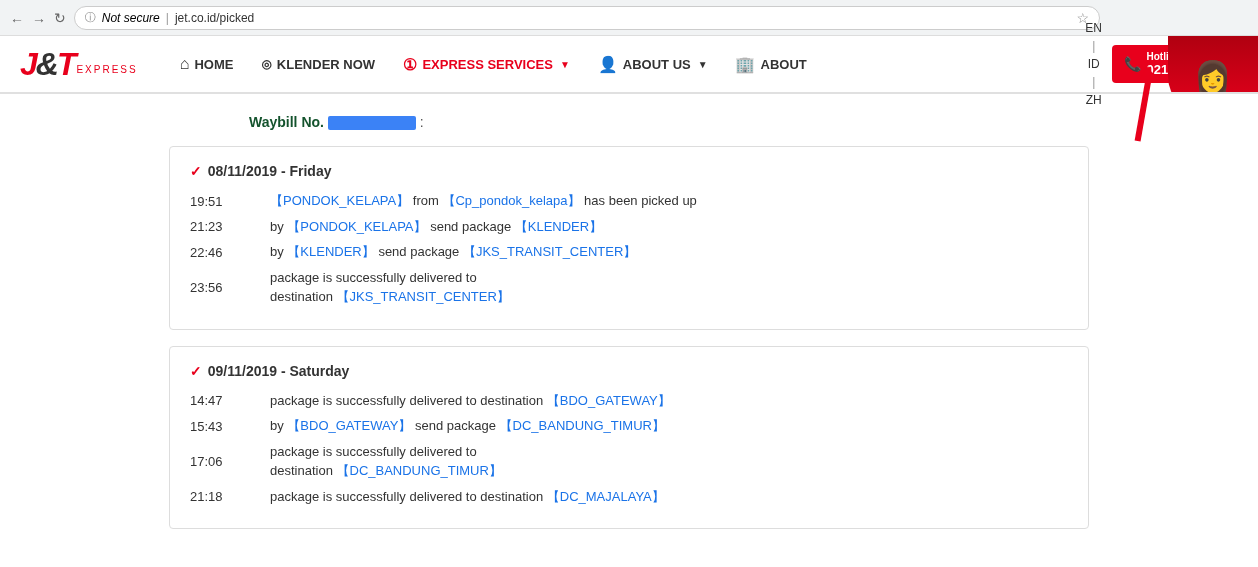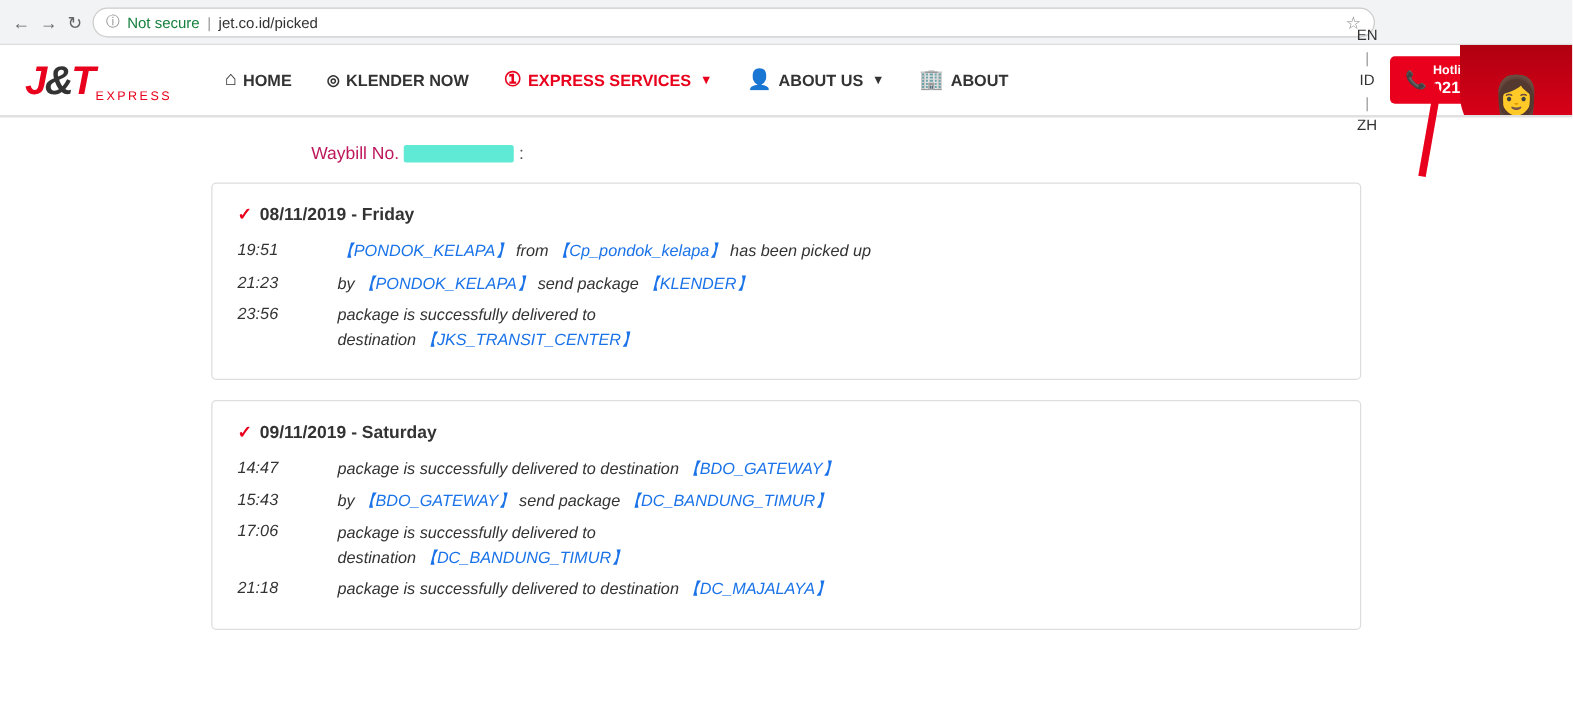--- a/index.html
+++ b/index.html
@@ -23,37 +23,37 @@
       border-radius: 15px;
       height: 24px;
       display: flex;
       align-items: center;
       padding: 0 10px;
       font-size: 12px;
       color: #333;
       gap: 6px;
     }
     .address-bar .lock-icon { color: #888; font-size: 11px; }
-    .address-text { color: #15803d; }
+    .address-text { color: #000000; font-style: italic; }
     .star-btn { margin-left: auto; font-size: 14px; color: #888; }
     .browser-right { width: 140px; }
 
     
     .top-nav {
       background: #fff;
       border-bottom: 2px solid #e0e0e0;
       display: flex;
       align-items: center;
       padding: 0 20px;
       height: 58px;
       position: relative;
     }
     .logo {
       display: flex;
-      align-items: flex-end;
+      align-items: center;
       margin-right: 30px;
     }
     .logo-jt {
       font-size: 32px;
       font-weight: 900;
       color: #e8001c;
       font-style: italic;
       letter-spacing: -2px;
     }
 
@@ -110,21 +110,21 @@
       max-width: 1000px;
       margin: 0 auto;
     }
 
     .waybill-header {
       font-size: 14px;
       color: #555;
       margin-bottom: 16px;
       padding-left: 80px;
     }
-    .waybill-header .waybill-label { font-weight: normal; color: #be185d; }
+    .waybill-header .waybill-label { font-weight: bold; color: #14532d; }
     .waybill-number {
       display: inline-block;
       background: #ddd;
       border-radius: 3px;
       padding: 1px 8px;
       font-size: 13px;
       color: #888;
       font-style: italic;
     }
 
@@ -140,40 +140,39 @@
       font-size: 14px;
       color: #333;
       margin-bottom: 12px;
       display: flex;
       align-items: center;
       gap: 6px;
     }
 
     .tracking-row {
       display: flex;
-      align-items: flex-start;
+      align-items: center;
       margin-bottom: 6px;
       font-size: 13px;
-      font-style: italic;
     }
     .time-col {
       width: 80px;
       min-width: 80px;
       color: #333;
       font-size: 13px;
       padding-top: 1px;
     }
     .event-col {
       flex: 1;
       color: #333;
       line-height: 1.5;
     }
     .link-blue { color: #1a73e8; cursor: pointer; }
     .blurred {
-      background: #5eead4;
+      background: #3b82f6;
       border-radius: 2px;
       color: transparent;
       padding: 0 4px;
       font-size: 12px;
       display: inline-block;
       min-width: 60px;
     }
   </style>
 </head>
 <body>
@@ -269,20 +268,24 @@
         <div class="section-date"><span style="color:#e8001c;">✓</span> 08/11/2019 - Friday</div>
         <div class="tracking-row">
           <div class="time-col">19:51</div>
           <div class="event-col"><span class="link-blue">【PONDOK_KELAPA】</span> from <span class="link-blue">【Cp_pondok_kelapa】</span> has been picked up</div>
         </div>
         <div class="tracking-row">
           <div class="time-col">21:23</div>
           <div class="event-col">by <span class="link-blue">【PONDOK_KELAPA】</span> send package <span class="link-blue">【KLENDER】</span></div>
         </div>
         <div class="tracking-row">
+          <div class="time-col">22:46</div>
+          <div class="event-col">by <span class="link-blue">【KLENDER】</span> send package <span class="link-blue">【JKS_TRANSIT_CENTER】</span></div>
+        </div>
+        <div class="tracking-row">
           <div class="time-col">23:56</div>
           <div class="event-col">package is successfully delivered to<br>destination <span class="link-blue">【JKS_TRANSIT_CENTER】</span></div>
         </div>
       </div>
       <div class="tracking-section">
         <div class="section-date"><span style="color:#e8001c;">✓</span> 09/11/2019 - Saturday</div>
         <div class="tracking-row">
           <div class="time-col">14:47</div>
           <div class="event-col">package is successfully delivered to destination <span class="link-blue">【BDO_GATEWAY】</span></div>
         </div>

